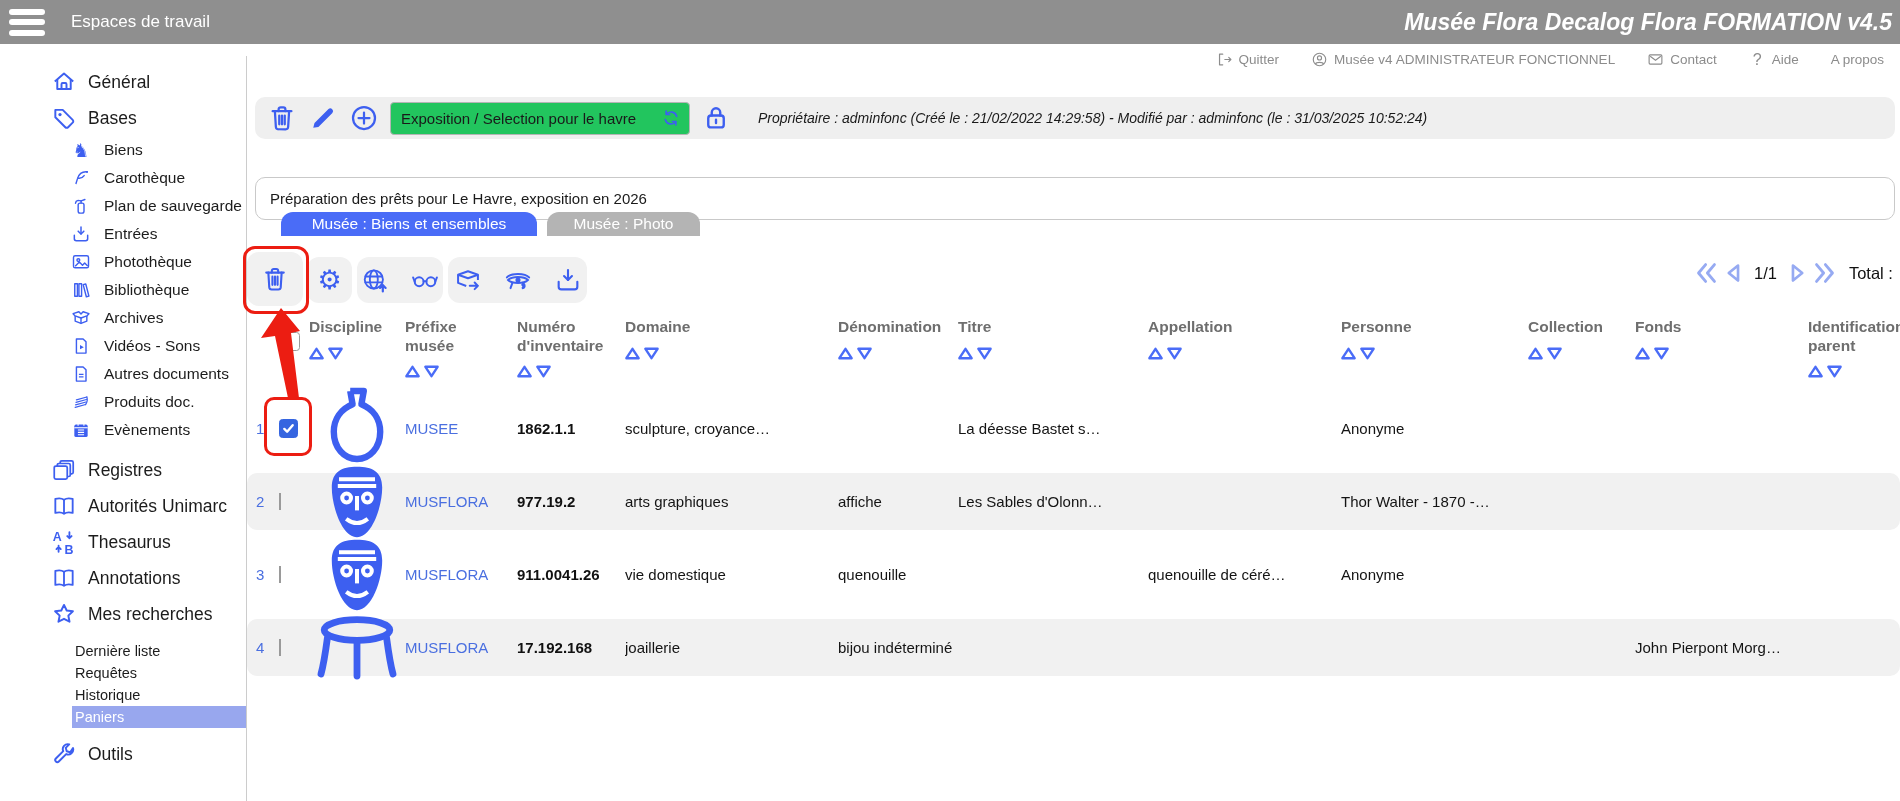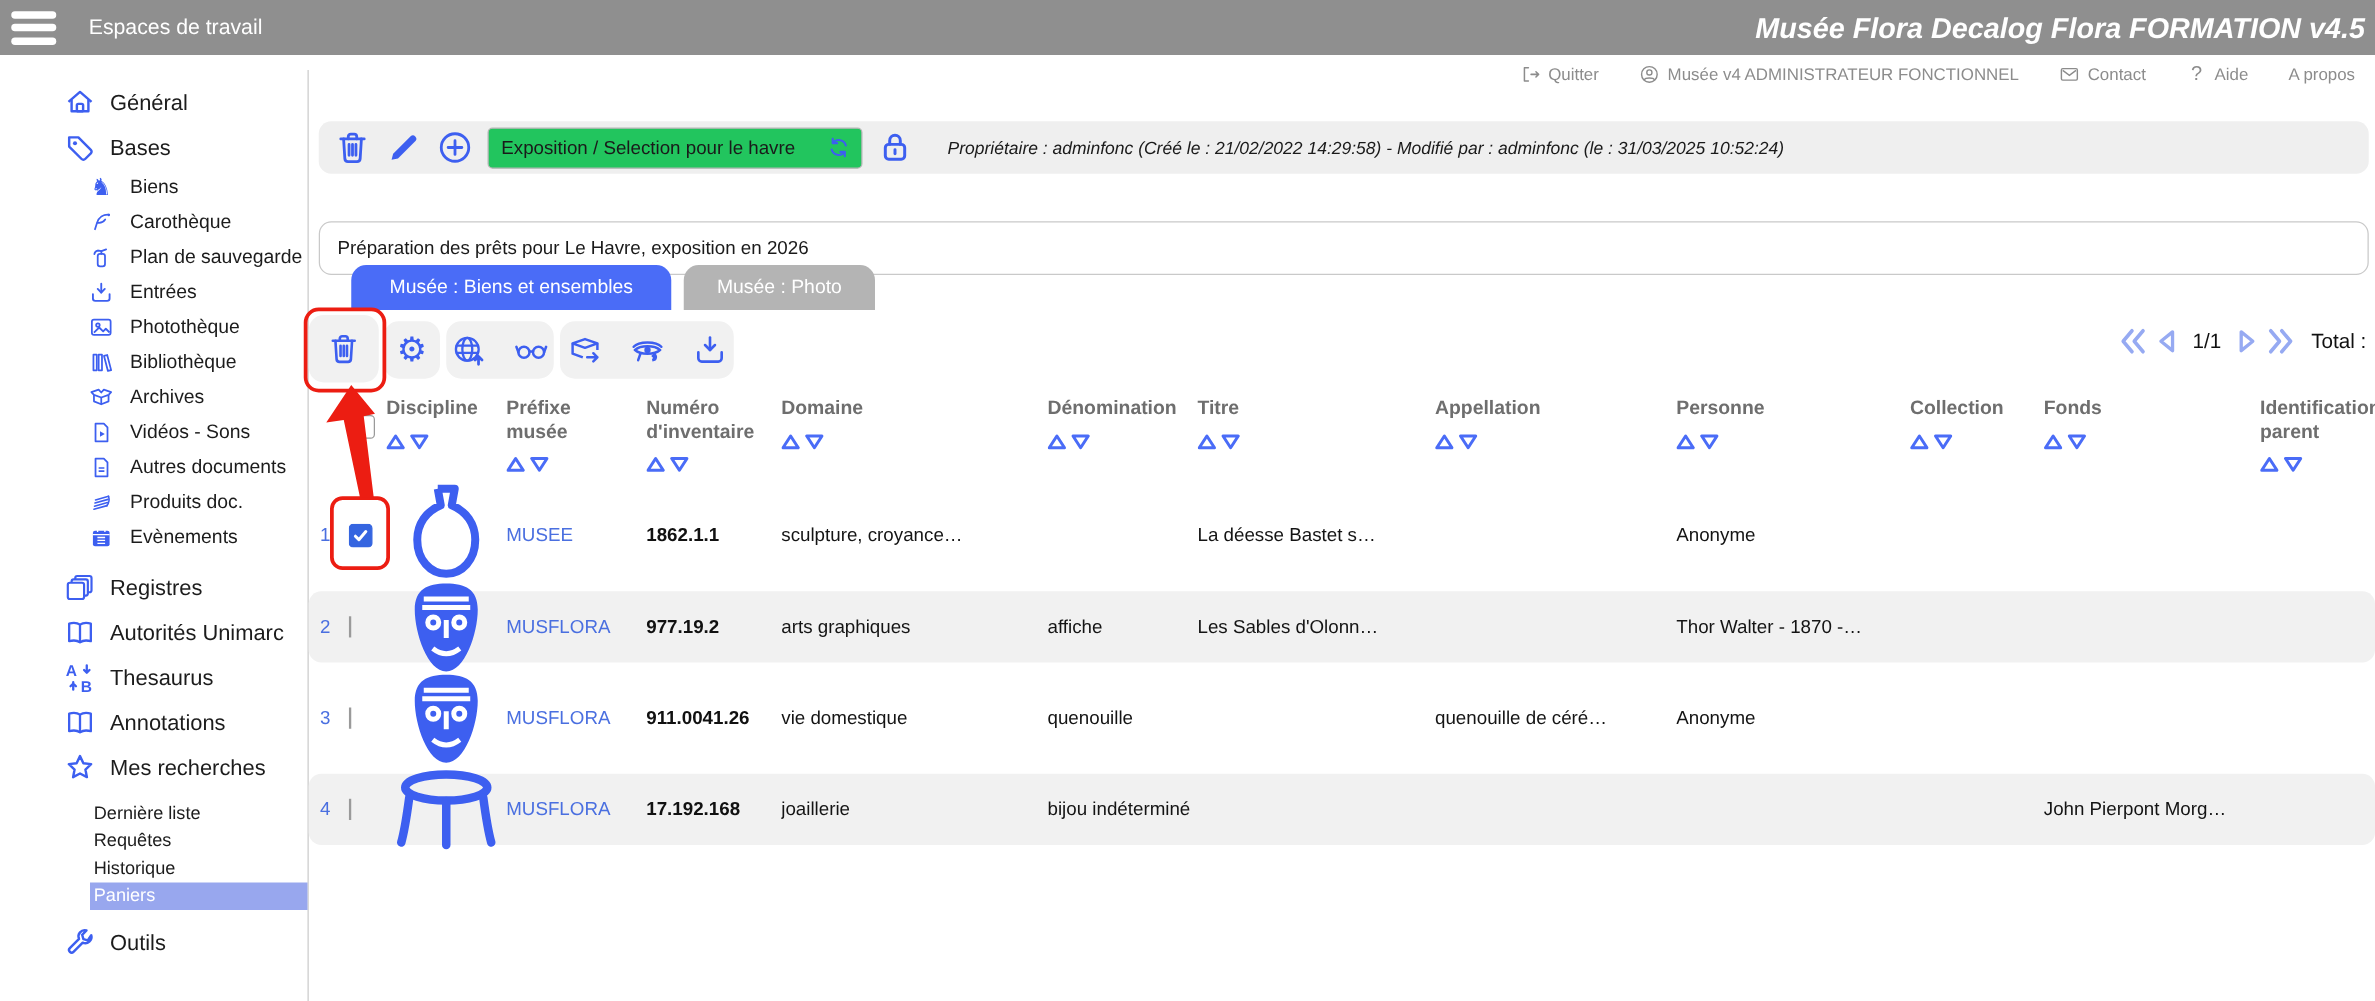--- a/index.html
+++ b/index.html
@@ -39,21 +39,21 @@
   .tool-ic{width:30px;height:30px;color:var(--blue);cursor:pointer;display:flex;align-items:center;justify-content:center;flex:none;}
   .tool-ic svg{width:100%;height:100%;}
   .tool-ic .glyph{font-size:27px;line-height:1;}
   .selector{width:300px;height:33px;background:#22c55e;border:1px solid #b5b5b5;border-radius:4px;display:flex;align-items:center;justify-content:space-between;padding:0 8px 0 10px;font-size:15px;box-sizing:border-box;cursor:pointer;flex:none;}
   .selector .ref{width:20px;height:20px;color:var(--blue);flex:none;}
   .selector .ref svg{width:100%;height:100%;}
   .owner{font-size:14px;margin-left:16px;white-space:nowrap;font-style:italic;}
   
   .descbox{position:absolute;left:255px;top:153px;width:1640px;height:43px;border:1px solid #c9c9c9;border-radius:10px;display:flex;align-items:center;padding:0 14px;font-size:15px;box-sizing:border-box;background:#fff;margin-top:24px;}
   
-  .tab{position:absolute;top:212px;height:36px;border-radius:12px 12px 0 0;display:flex;align-items:center;justify-content:center;color:#fff;font-size:15.5px;cursor:pointer;}
+  .tab{position:absolute;top:212px;height:24px;border-radius:12px 12px 0 0;display:flex;align-items:center;justify-content:center;color:#fff;font-size:15.5px;cursor:pointer;}
   .tab1{left:281px;width:256px;background:var(--tab);}
   .tab2{left:547px;width:153px;background:#b4b4b4;}
   
   .apill{position:absolute;top:257px;height:46px;background:#f1f1f1;border-radius:12px;display:flex;align-items:center;justify-content:center;gap:22px;}
   .apill .tool-ic{width:28px;height:28px;}
   .ap1{left:247px;top:252px;width:56px;height:54px;}
   .ap2{left:307px;width:45px;}
   .ap3{left:357px;width:86px;}
   .ap4{left:448px;width:139px;}
   

